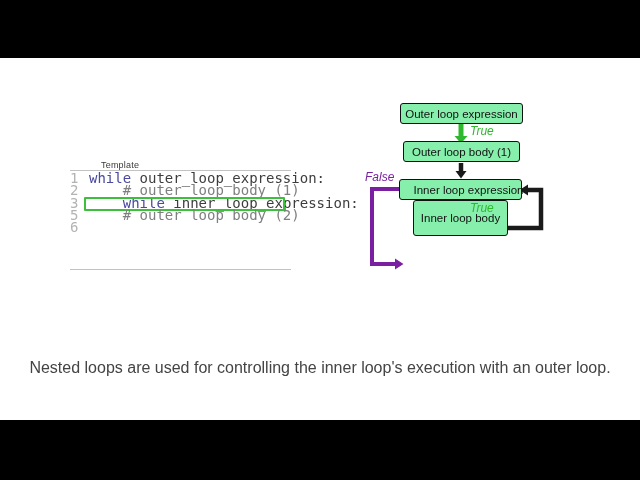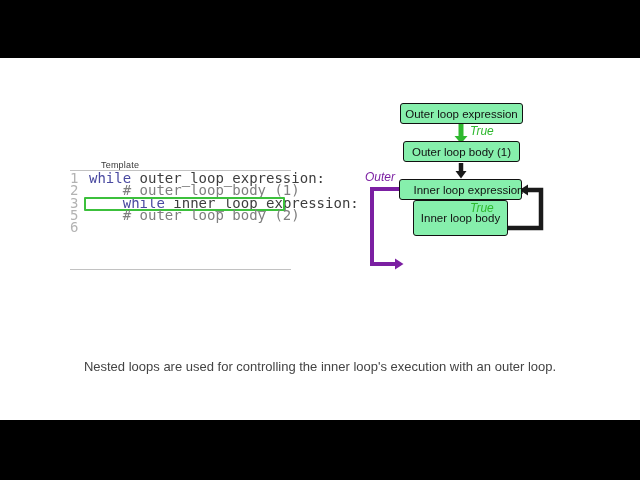--- a/index.html
+++ b/index.html
@@ -47,21 +47,21 @@
   .fc-box.b3{left:399px;top:121px;width:123px;height:21px;padding-left:16px;}
   .fc-box.b4{left:413px;top:142px;width:95px;height:36px;}
   .fc-label{position:absolute;font-size:12px;white-space:nowrap;font-style:italic;}
   .fc-label.true1{left:470px;top:66px;color:var(--true-green,#2eb82e);}
   .fc-label.true2{left:470px;top:143px;color:var(--true-green,#2eb82e);}
   .fc-label.false1{left:365px;top:112px;color:var(--false-purple,#7b1fa2);}
 
   
   .caption{
     position:absolute;left:0;top:301px;width:640px;text-align:center;
-    font-size:13px;color:var(--caption-text,#444444);
+    font-size:16px;color:var(--caption-text,#444444);
   }
 </style>
 </head>
 <body>
 
 <div class="letterbox top"></div>
 
 <div class="content">
 
   <div class="panel-title">Template</div>
@@ -103,18 +103,18 @@
     </g>
   </svg>
 
   <div class="fc-box b1">Outer loop expression</div>
   <div class="fc-box b2">Outer loop body (1)</div>
   <div class="fc-box b3">Inner loop expression</div>
   <div class="fc-box b4">Inner loop body</div>
 
   <div class="fc-label true1">True</div>
   <div class="fc-label true2">True</div>
-  <div class="fc-label false1">Outer</div>
+  <div class="fc-label false1">False</div>
 
   <div class="caption">Nested loops are used for controlling the inner loop's execution with an outer loop.</div>
 </div>
 
 <div class="letterbox bottom"></div>
 
 </body></html>

